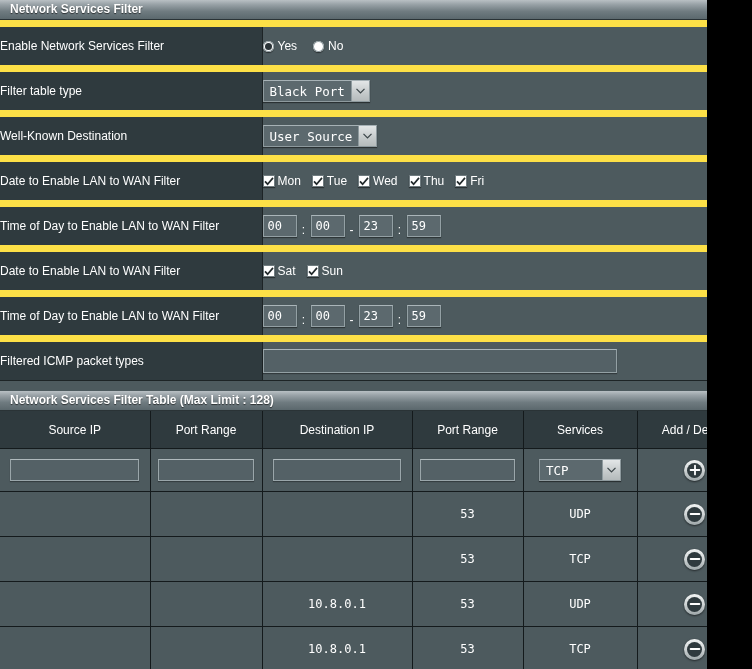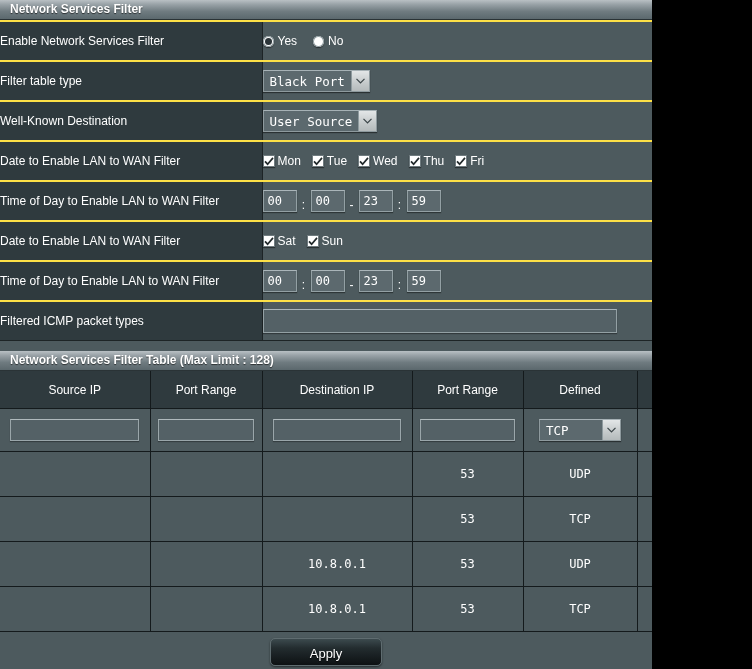--- a/index.html
+++ b/index.html
@@ -5,21 +5,21 @@
   html, body {
     margin: 0;
     padding: 0;
     background: #000;
   }
   body {
     font-family: "Liberation Sans", sans-serif;
   }
   #app {
     position: relative;
-    width: 652px;
+    width: 707px;
     height: 669px;
     background: #7dd3fc;
     overflow: hidden;
     font-size: 12px;
     color: #ffffff;
   }
 
   
   .section-title {
     height: 20px;
@@ -35,21 +35,21 @@
   }
   .section-title .tt { position: relative; top: 0px; }
 
   
   table.form {
     width: 752px;
     border-collapse: collapse;
     table-layout: fixed;
   }
   table.form td {
-    border-top: 2px solid #fde047;
+    border-top: 7px solid #fde047;
     border-bottom: 1px solid #1d2426;
     vertical-align: middle;
     padding: 0;
     height: 38px;
   }
   td.label {
     width: 262px;
     background: #2f3a3e;
     color: #ffffff;
     font-size: 12px;
@@ -444,21 +444,21 @@
       <col style="width:111px">
         <col style="width:114px">
         <col style="width:115px">
     </colgroup>
     <thead>
       <tr>
         <th>Source IP</th>
         <th>Port Range</th>
         <th>Destination IP</th>
         <th>Port Range</th>
-        <th>Defined</th>
+        <th>Services</th>
         <th>Add / Delete</th>
       </tr>
     </thead>
     <tbody>
 
       <tr class="entry">
         <td>
           <input class="cell-input" type="text" value="" style="">
         </td>
         <td>

